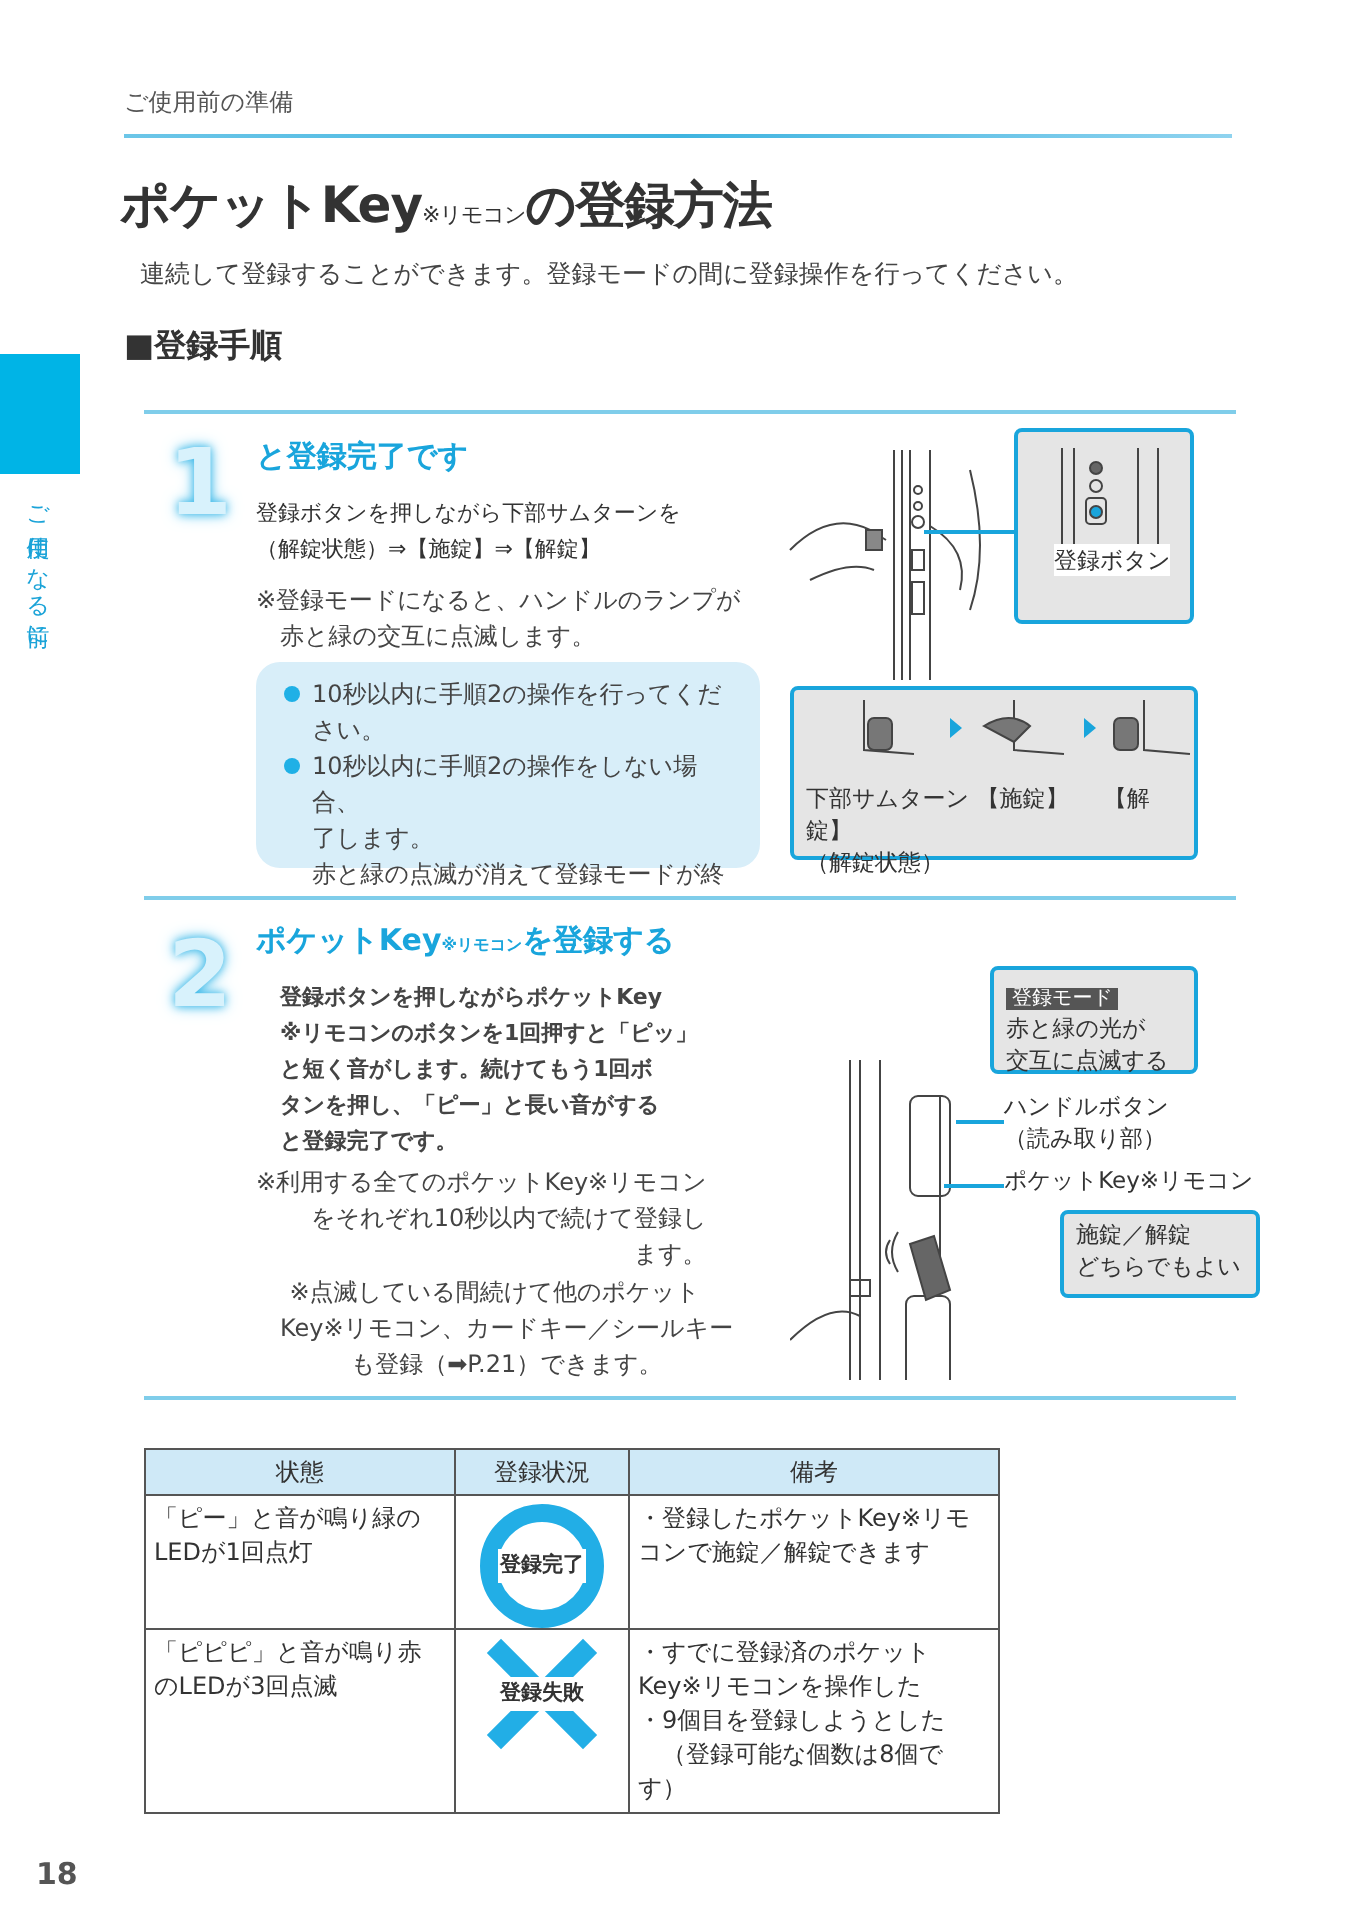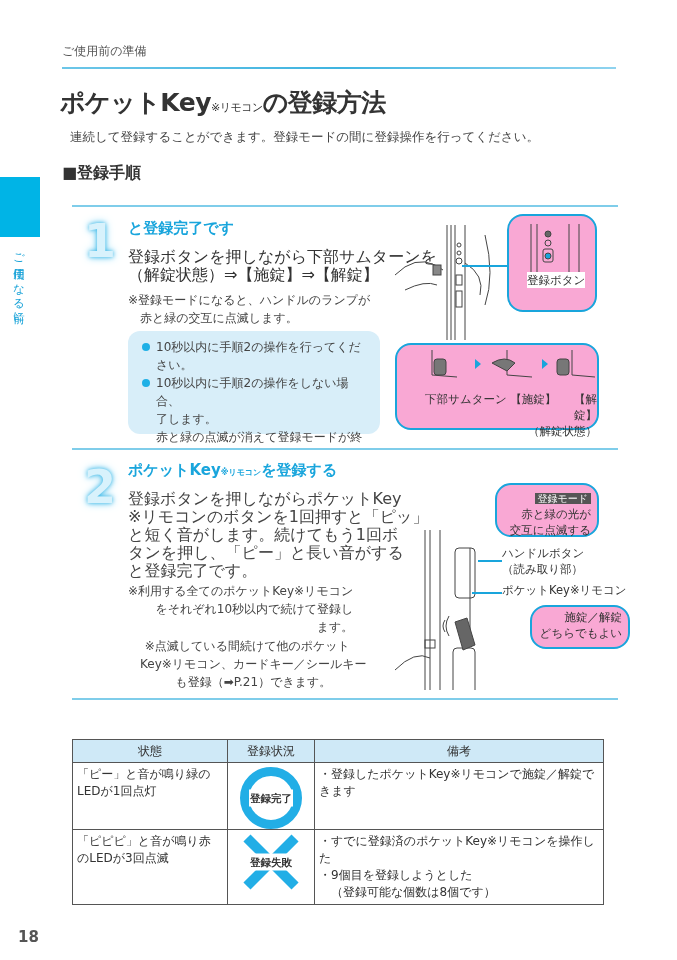--- a/index.html
+++ b/index.html
@@ -14,31 +14,31 @@
   .intro { left:70px; top:129px; font-size:12.5px; color:#444; }
   .section-h { left:62px; top:163px; font-size:16px; font-weight:bold; color:#333; }
   .side-tab { left:0; top:177px; width:40px; height:60px; background:#00b4e6; }
   .side-label { left:10px; top:245px; width:16px; font-size:11.5px; color:#1aa3d8;
                 writing-mode:vertical-rl; letter-spacing:1px; }
   .sep { left:72px; width:546px; height:2px; background:#7fcdea; }
   .step-num { font-size:46px; font-weight:bold; color:#d8f2fc;
               text-shadow:0 0 4px #3ab8e8,0 0 8px #7fd2f2; line-height:1; }
   .step-title { font-size:15px; font-weight:bold; color:#19a5dc; }
   .step-title small { font-size:8px; }
-  .body-text { font-size:16px; color:#333; line-height:18px; }
+  .body-text { font-size:11px; color:#333; line-height:18px; }
   .note { font-size:12px; color:#444; line-height:18px; }
   .tip-box { left:128px; top:331px; width:252px; height:103px; background:#d8eef9; border-radius:12px; }
   .tip-item { font-size:12px; color:#444; line-height:18px; padding-left:14px; position:relative; }
   .tip-item::before { content:""; position:absolute; left:0; top:5px; width:8px; height:8px;
                       border-radius:50%; background:#1fb0e6; }
-  .callout-box { border:2px solid #19a5dc; border-radius:16px; background:#f9a8d4;text-align:right; }
+  .callout-box { border:2px solid #19a5dc; border-radius:4px; background:#e5e5e5; }
   .callout-label { font-size:11.5px; color:#333; line-height:16px; }
   .mode-chip { background:#555; color:#fff; font-size:10px; padding:0 3px; }
-  table.status { position:absolute; left:72px; top:724px; width:532px; border-collapse:collapse;
-                 font-size:12px; color:#333;margin-top:15px; }
+  table.status { position:absolute; left:72px; top:724px; width:428px; border-collapse:collapse;
+                 font-size:12px; color:#333; }
   table.status th { background:#cfe9f7; font-weight:normal; height:20px; border:1px solid #555; }
   table.status td { border:1px solid #555; vertical-align:top; padding:3px 4px; line-height:17px; }
   .ok-ring { width:44px; height:44px; border:9px solid #22aee6; border-radius:50%; margin:4px auto 0; position:relative; }
   .badge-text { position:absolute; left:50%; top:50%; transform:translate(-50%,-50%);
                 background:#fff; font-size:10.5px; white-space:nowrap; font-weight:bold; padding:0 1px; }
   .ng-x { width:60px; height:60px; margin:2px auto 0; position:relative; }
   .ng-x::before,.ng-x::after { content:""; position:absolute; left:-4px; top:25px; width:68px; height:10px; background:#22aee6; }
   .ng-x::before { transform:rotate(45deg); } .ng-x::after { transform:rotate(-45deg); }
   .page-num { left:18px; top:928px; font-size:15px; font-weight:bold; color:#555; }
   .line { position:absolute; background:#19a5dc; height:2px; transform-origin:0 0; }
@@ -137,21 +137,21 @@
     <span style="margin-left:14px;">【解錠】</span>
     <div>（解錠状態）</div>
   </div>
 </div>
 
 <div class="abs sep" style="top:448px;"></div>
 <div class="abs step-num" style="left:84px; top:464px;">2</div>
 <div class="abs step-title" style="left:128px; top:461px;">
   <span>ポケットKey</span><small>※リモコン</small><span>を登録する</span>
 </div>
-<div class="abs body-text" style="left:128px; top:490px; font-weight:normal; color:#444;">
+<div class="abs body-text" style="left:140px; top:490px; font-weight:bold; color:#444;">
   <div>登録ボタンを押しながらポケットKey</div>
   <div>※リモコンのボタンを1回押すと「ピッ」</div>
   <div>と短く音がします。続けてもう1回ボ</div>
   <div>タンを押し、「ピー」と長い音がする</div>
   <div>と登録完了です。</div>
 </div>
 <div class="abs note" style="left:128px; top:582px;text-align:right;">
   <div>※利用する全てのポケットKey※リモコン</div>
   <div>　をそれぞれ10秒以内で続けて登録し</div>
   <div>　ます。</div>

